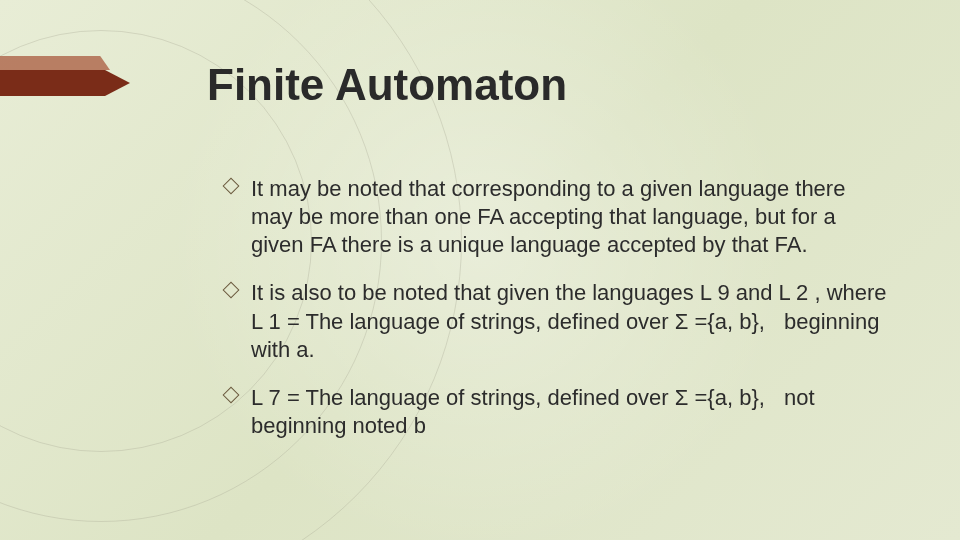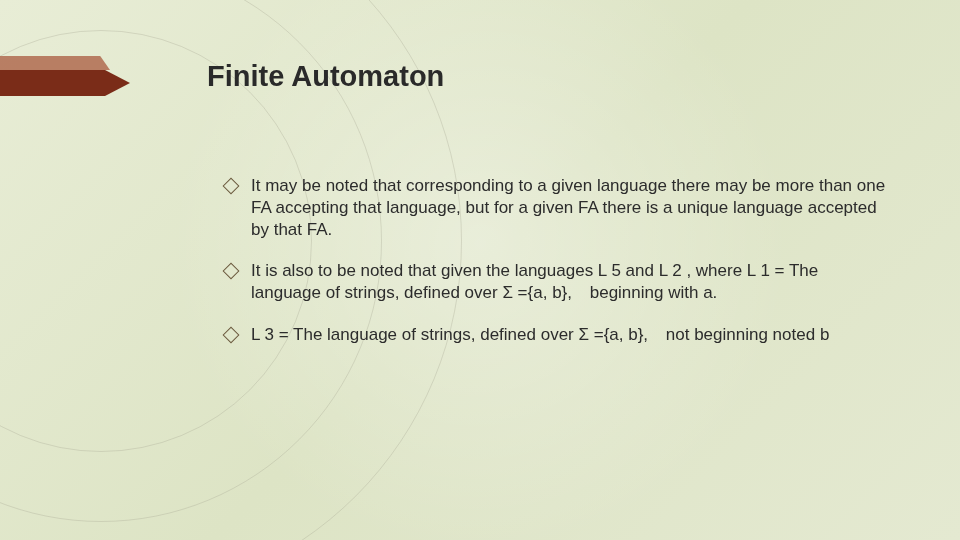--- a/index.html
+++ b/index.html
@@ -70,32 +70,32 @@
     background: #a85a3e;
     transform: skewX(35deg);
     transform-origin: left bottom;
     opacity: 0.75;
   }
 
   .title {
     position: absolute;
     left: 207px;
     top: 60px;
-    font-size: 29px;
+    font-size: 44px;
     font-weight: bold;
     color: #2a2a2a;
   }
 
   .content {
     position: absolute;
     left: 225px;
     top: 175px;
     width: 665px;
     color: #2c2c2c;
-    font-size: 17px;
+    font-size: 22px;
     line-height: 1.28;
   }
 
   .bullet-row {
     display: flex;
     align-items: flex-start;
     margin-bottom: 20px;
   }
   .bullet-marker {
     flex: 0 0 auto;
@@ -128,19 +128,19 @@
 
 <div class="title">Finite Automaton</div>
 
 <div class="content" id="bullets-container">
     <div class="bullet-row">
       <div class="bullet-marker"></div>
       <div class="bullet-text"><span>It may be noted that corresponding to a given language there may be more than one FA accepting that language, but for a given FA there is a unique language accepted by that FA.</span></div>
     </div>
     <div class="bullet-row">
       <div class="bullet-marker"></div>
-      <div class="bullet-text"><span>It is also to be noted that given the languages L 5 and L 2 , where L 1 = The language of strings, defined over Σ ={a, b}, </span><b>beginning with a.</b></div>
+      <div class="bullet-text"><span>It is also to be noted that given the languages L 9 and L 2 , where L 1 = The language of strings, defined over Σ ={a, b}, </span><b>beginning with a.</b></div>
     </div>
     <div class="bullet-row">
       <div class="bullet-marker"></div>
-      <div class="bullet-text"><span>L 3 = The language of strings, defined over Σ ={a, b}, </span><b>not beginning noted b</b></div>
+      <div class="bullet-text"><span>L 7 = The language of strings, defined over Σ ={a, b}, </span><b>not beginning noted b</b></div>
     </div>
   </div>
 
 </body></html>

